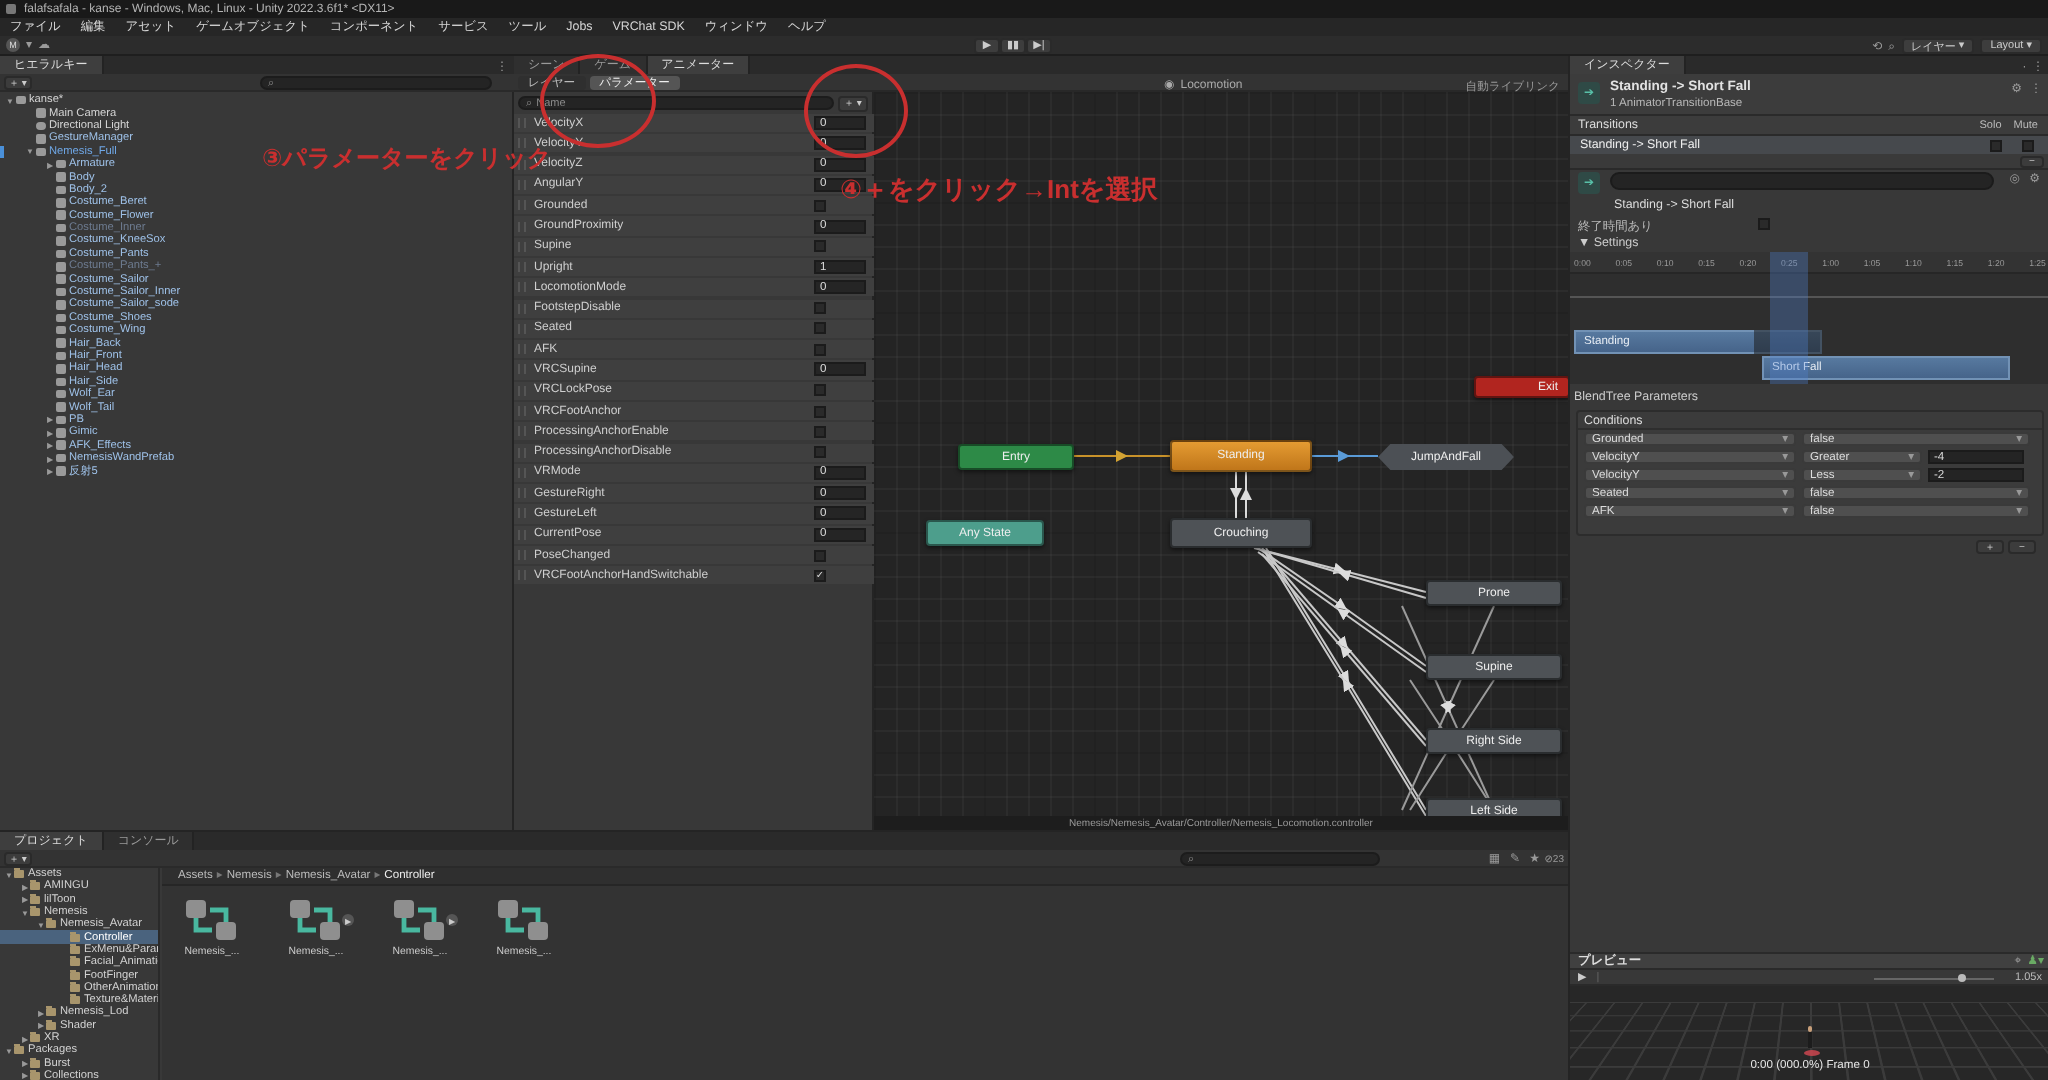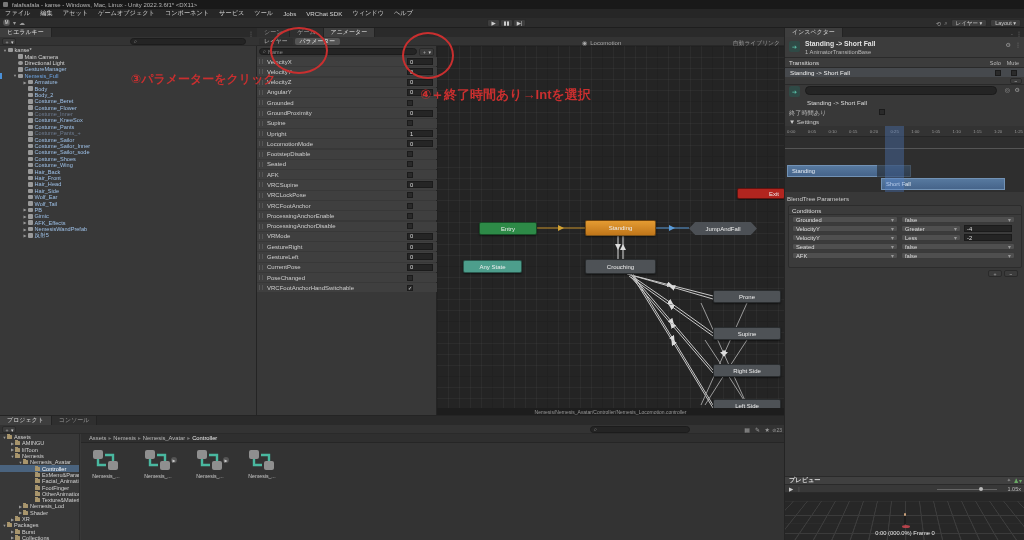--- a/index.html
+++ b/index.html
@@ -887,13 +887,13 @@
 
           <span class="alabel">Nemesis_...</span>
         </div>
       </div>
   </div>
 </div>
 
 <div class="anno-ellipse" style="left:270px;top:27px;width:58px;height:47px;"></div>
 <div class="anno-ellipse" style="left:402px;top:32px;width:52px;height:47px;"></div>
 <div class="anno-text" style="left:131px;top:71px;font-size:12px;">③パラメーターをクリック</div>
-<div class="anno-text" style="left:420px;top:86px;font-size:13px;">④＋終了時間あり→Intを選択</div>
+<div class="anno-text" style="left:420px;top:86px;font-size:13px;">④＋をクリック→Intを選択</div>
 
 </body></html>

